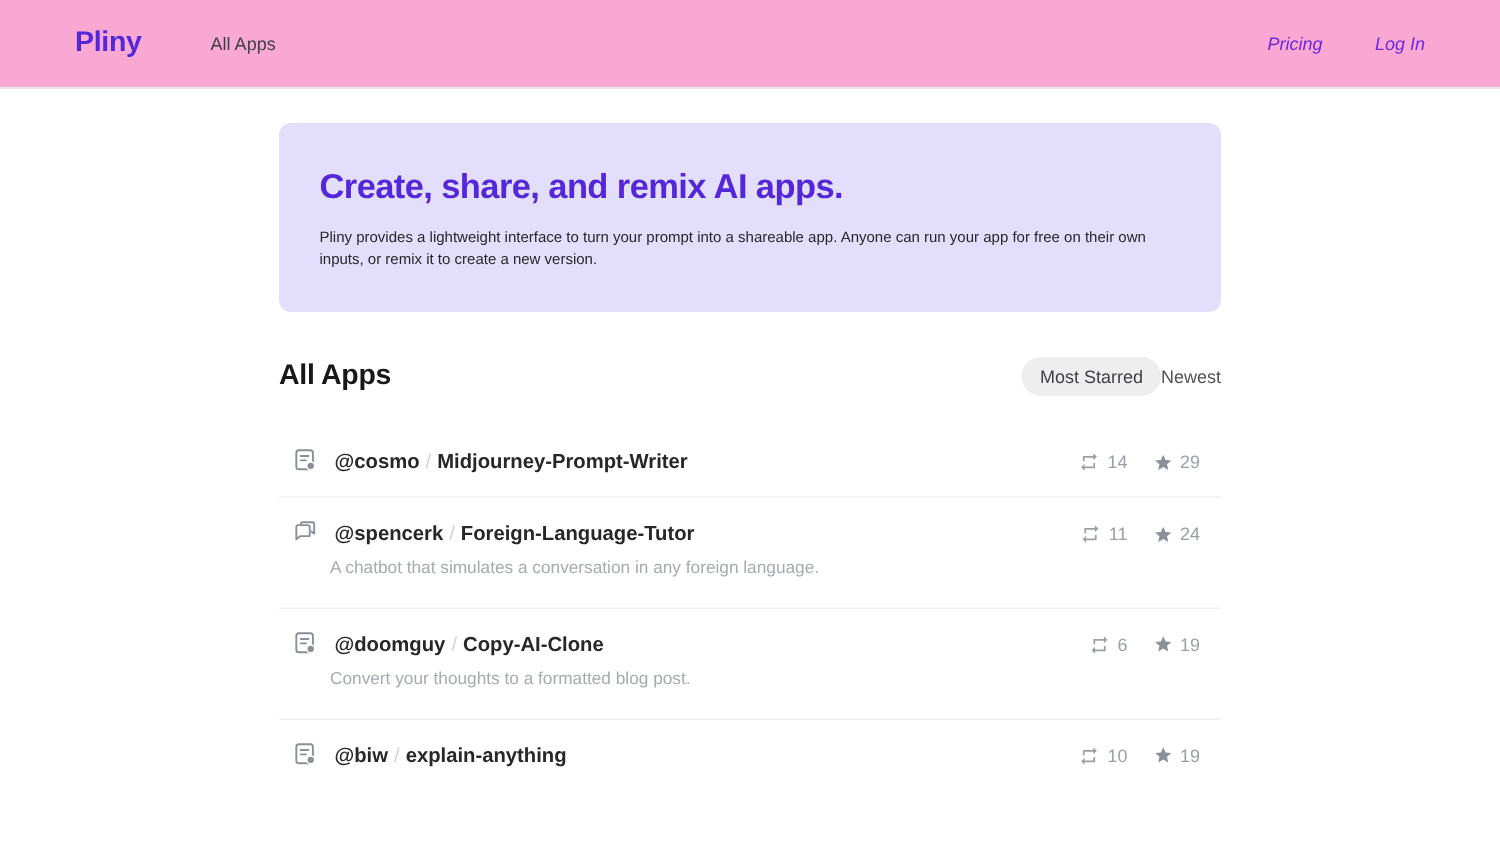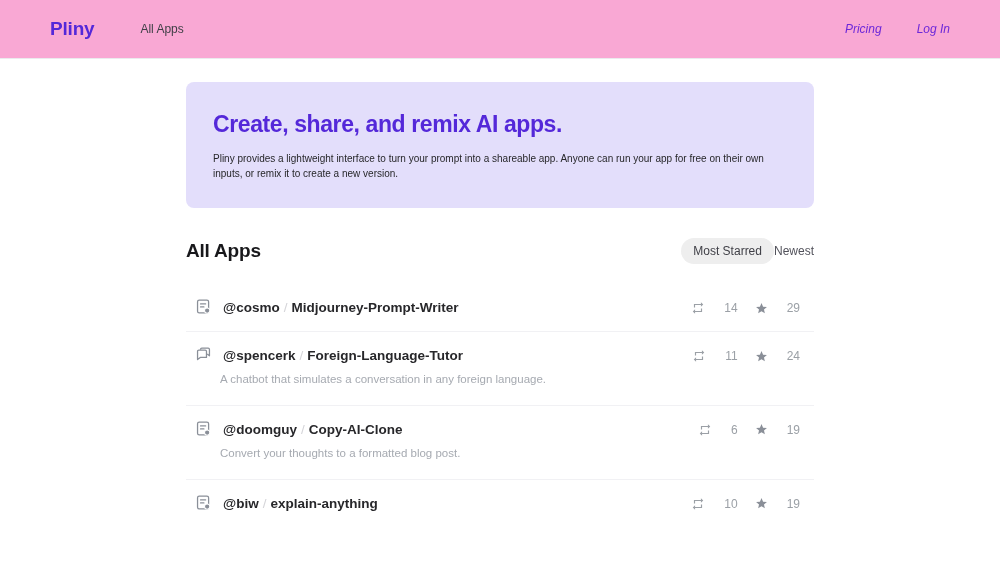--- a/index.html
+++ b/index.html
@@ -126,21 +126,21 @@
   }
   .app-sep { color: #d4d4d8; font-weight: 400; margin: 0 4px; }
   .stats {
     margin-left: auto;
     display: flex;
     align-items: center;
     gap: 17px;
     color: #9ba0a6;
     font-size: 12px;
   }
-  .stat { display: flex; align-items: center; gap: 19px; }
+  .stat { display: flex; align-items: center; gap: 5px; }
   .app-desc {
     margin: 8px 14px 0 34px;
     font-size: 11.5px;
     line-height: 1.55;
     color: #a6aab1;
     max-width: 580px;
   }
 </style>
 </head>
 <body>

